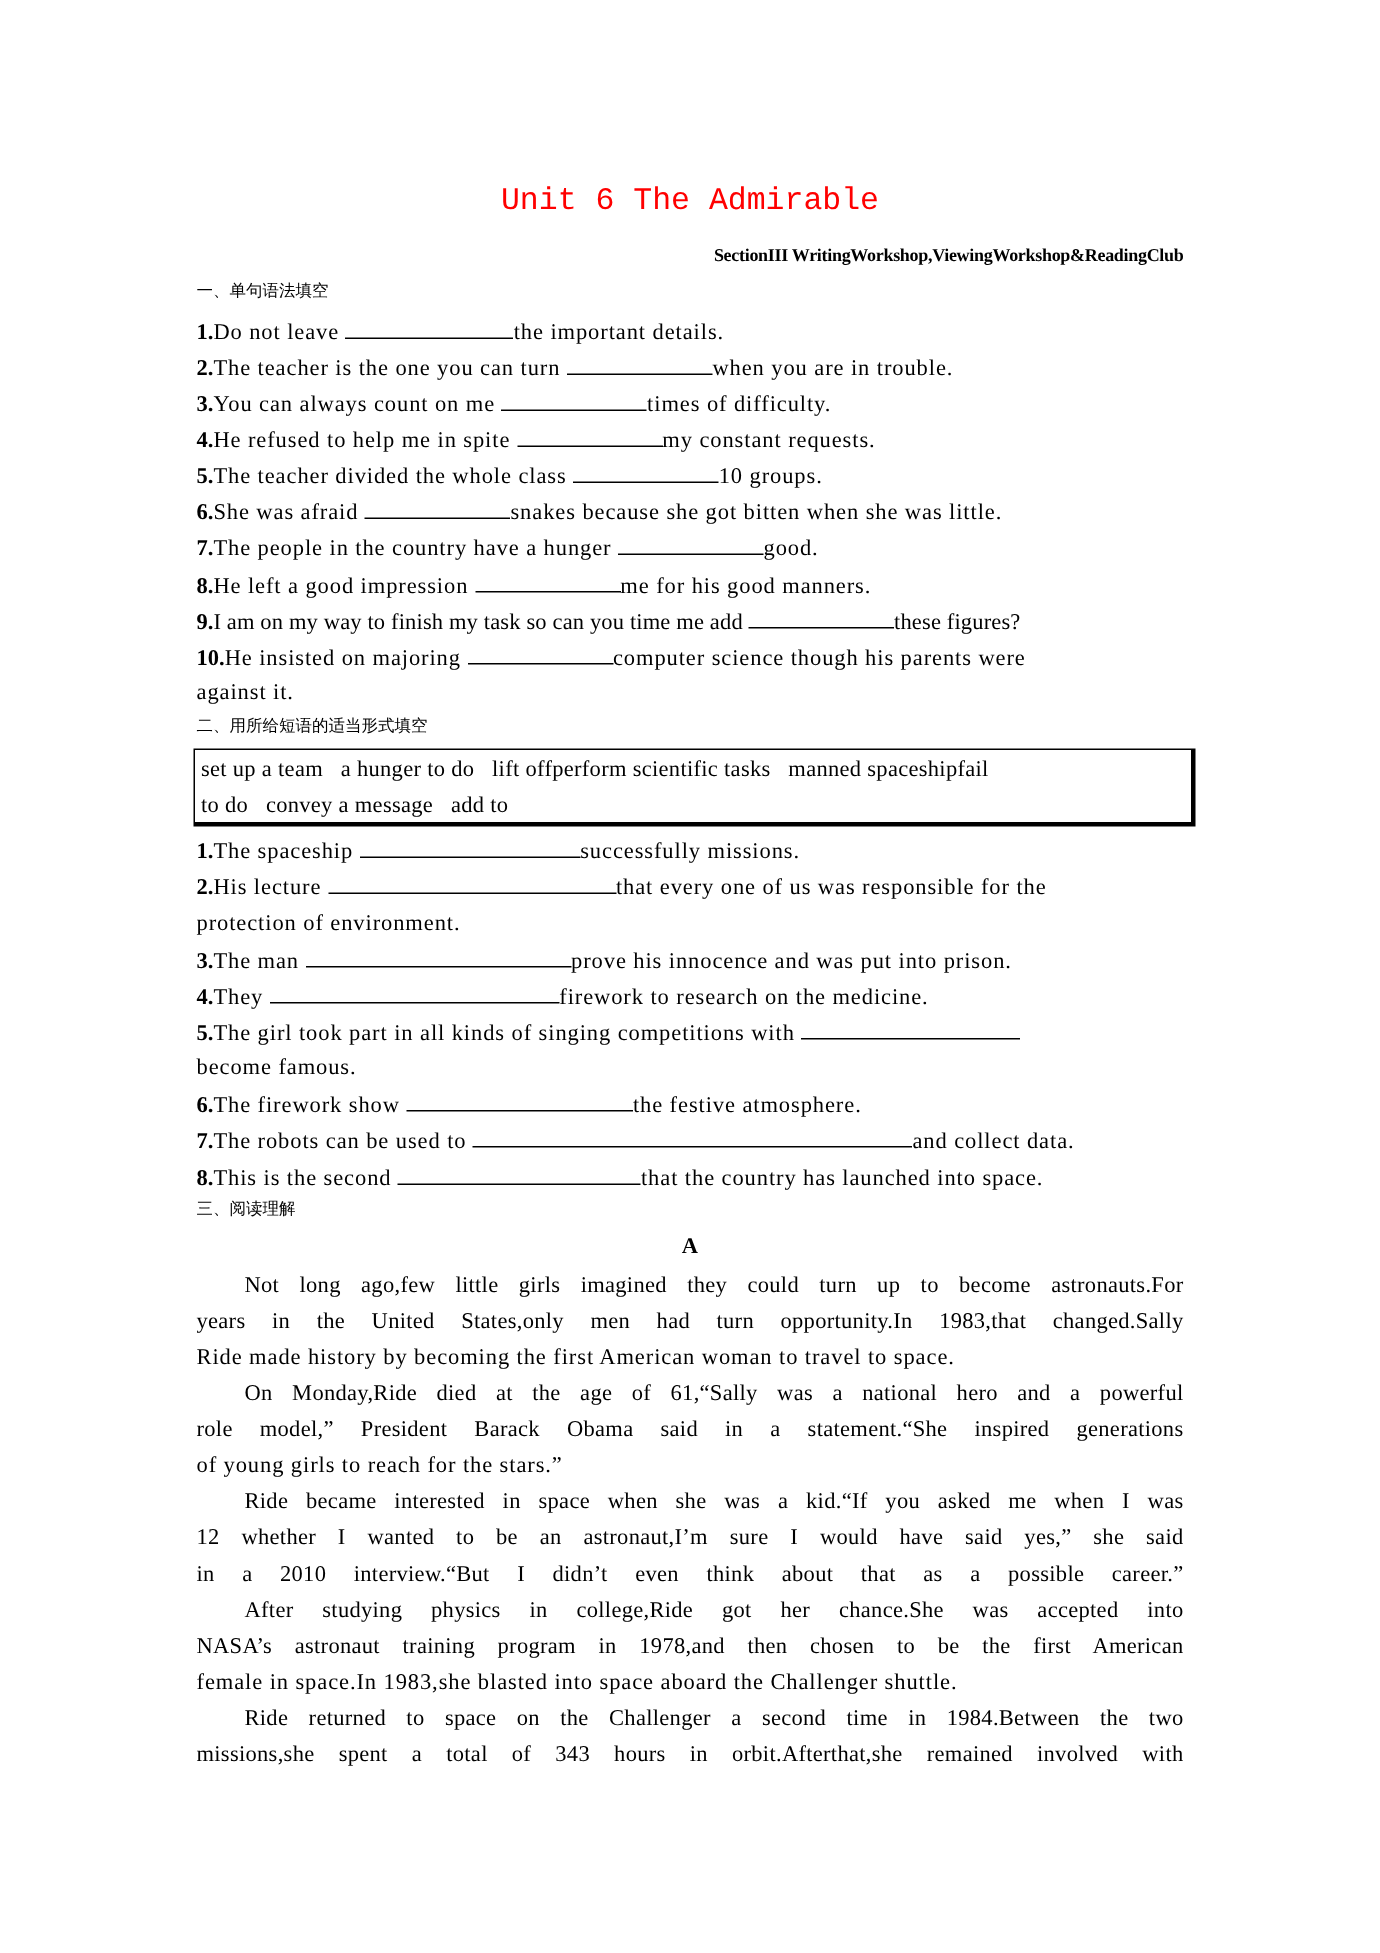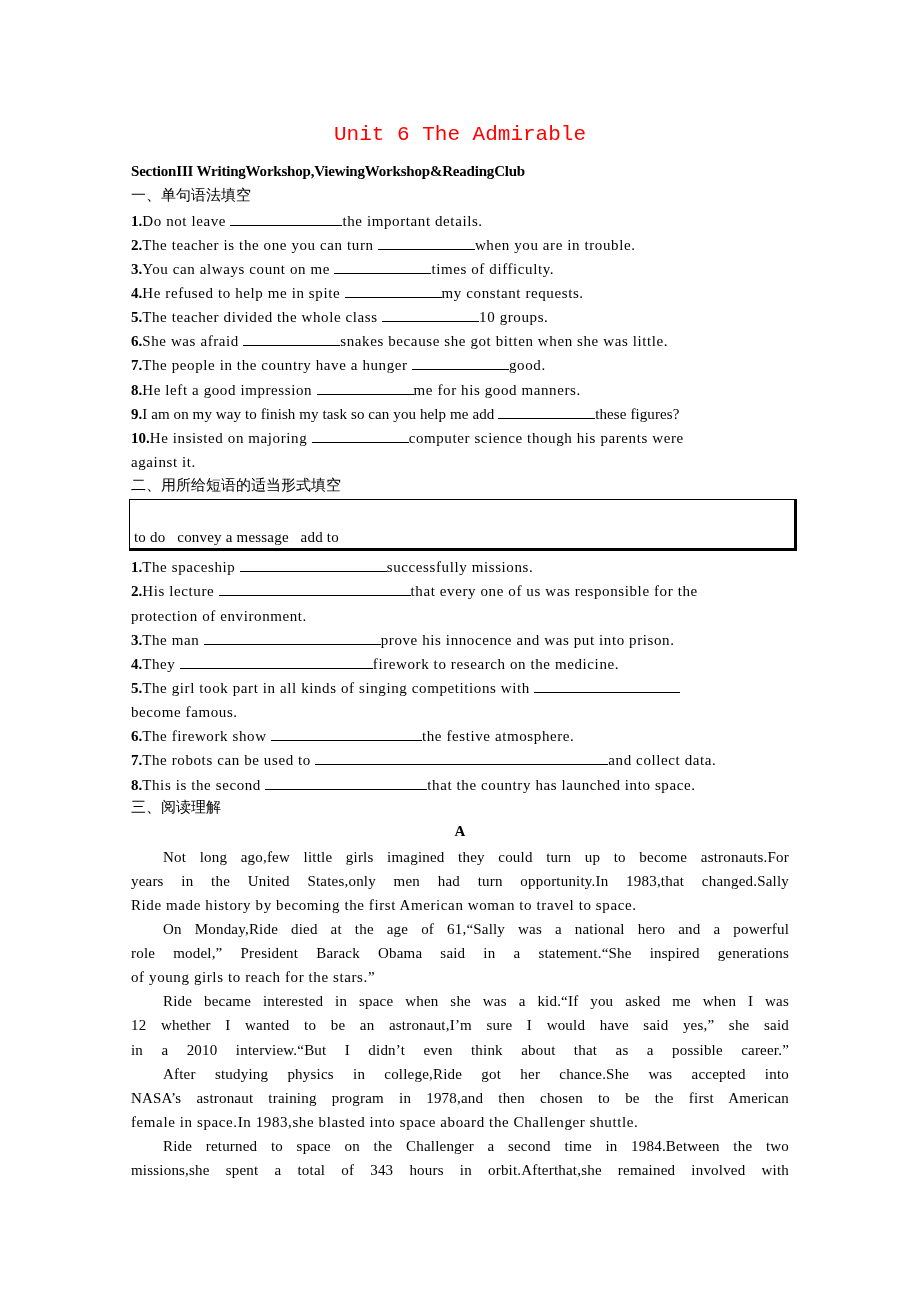--- a/index.html
+++ b/index.html
@@ -1,27 +1,27 @@
 <!DOCTYPE html>
 <html><head>
 <meta charset="utf-8">
 <style>
   html, body { margin: 0; padding: 0; background: #ffffff; }
   body { width: 920px; height: 1302px; position: relative; overflow: hidden;
          font-family: "Liberation Serif", "DejaVu Serif", serif; color: #000; }
   .page { position: absolute; left: 131px; top: 0; width: 658px; }
   .title { position: absolute; top: 123px; left: 0; width: 658px; text-align: center;
            color: #ff0000; font-family: "Liberation Mono", "DejaVu Sans Mono", monospace; font-size: 21px; }
-  .subtitle { position: absolute; top: 163px; left: 0; width: 658px; text-align: left;
-              font-size: 15px; font-weight: bold; letter-spacing: -0.2px; }
+  .subtitle { position: absolute; top: 163px; left: 0; width: 658px; text-align: right;
+              font-size: 12px; font-weight: bold; letter-spacing: -0.2px; }
   .line { position: absolute; left: 0; white-space: pre; font-size: 15px; line-height: 20px; letter-spacing: 0.6px; }
   .line.just { width: 658px; text-align: justify; text-align-last: justify; white-space: normal; letter-spacing: 0.2px; }
   .num { font-weight: bold; letter-spacing: 0; }
   .blank { display: inline-block; border-bottom: 1px solid #000; height: 14px; vertical-align: baseline; }
-  .heading { position: absolute; left: 0; font-size: 15px; font-family: Liberation Sans, sans-serif; }
+  .heading { position: absolute; left: 0; font-size: 11px; font-family: Liberation Sans, sans-serif; }
   .box { position: absolute; left: -2px; top: 499px; width: 664px; height: 48px;
          border: 1px solid #000; border-right: 3px solid #000; border-bottom: 3px solid #000; }
   .box .bl { position: absolute; left: 4px; white-space: pre; font-size: 15px; letter-spacing: 0.2px; }
   .center { position: absolute; left: 0; width: 658px; text-align: center; font-weight: bold; font-size: 15px; }
   .para { text-indent: 32px; }
 </style>
 </head>
 <body>
 
 <div class="page">
@@ -31,26 +31,27 @@
   <div class="heading" style="top:186px">一、单句语法填空</div>
 
   <div class="line" style="top:211px"><span class="num">1.</span><span>Do not leave </span><span class="blank" style="width:112px"></span><span>the important details.</span></div>
   <div class="line" style="top:235px"><span class="num">2.</span><span>The teacher is the one you can turn </span><span class="blank" style="width:97px"></span><span>when you are in trouble.</span></div>
   <div class="line" style="top:259px"><span class="num">3.</span><span>You can always count on me </span><span class="blank" style="width:97px"></span><span>times of difficulty.</span></div>
   <div class="line" style="top:283px"><span class="num">4.</span><span>He refused to help me in spite </span><span class="blank" style="width:97px"></span><span>my constant requests.</span></div>
   <div class="line" style="top:307px"><span class="num">5.</span><span>The teacher divided the whole class </span><span class="blank" style="width:97px"></span><span>10 groups.</span></div>
   <div class="line" style="top:331px"><span class="num">6.</span><span>She was afraid </span><span class="blank" style="width:97px"></span><span>snakes because she got bitten when she was little.</span></div>
   <div class="line" style="top:355px"><span class="num">7.</span><span>The people in the country have a hunger </span><span class="blank" style="width:97px"></span><span>good.</span></div>
   <div class="line" style="top:380px"><span class="num">8.</span><span>He left a good impression </span><span class="blank" style="width:97px"></span><span>me for his good manners.</span></div>
-  <div class="line" style="top:404px;letter-spacing:0.1px"><span class="num">9.</span><span>I am on my way to finish my task so can you help me add </span><span class="blank" style="width:97px"></span><span>these figures?</span></div>
+  <div class="line" style="top:404px;letter-spacing:0.1px"><span class="num">9.</span><span>I am on my way to finish my task so can you time me add </span><span class="blank" style="width:97px"></span><span>these figures?</span></div>
   <div class="line" style="top:428px"><span class="num">10.</span><span>He insisted on majoring </span><span class="blank" style="width:97px"></span><span>computer science though his parents were</span></div>
   <div class="line" style="top:452px">against it.</div>
 
   <div class="heading" style="top:476px">二、用所给短语的适当形式填空</div>
   <div class="box">
+    <div class="bl" style="top:5px">set up a team   a hunger to do   lift offperform scientific tasks   manned spaceshipfail</div>
     <div class="bl" style="top:29px">to do   convey a message   add to</div>
   </div>
 
   <div class="line" style="top:557px"><span class="num">1.</span><span>The spaceship </span><span class="blank" style="width:147px"></span><span>successfully missions.</span></div>
   <div class="line" style="top:581px"><span class="num">2.</span><span>His lecture </span><span class="blank" style="width:192px"></span><span>that every one of us was responsible for the</span></div>
   <div class="line" style="top:606px">protection of environment.</div>
   <div class="line" style="top:630px"><span class="num">3.</span><span>The man </span><span class="blank" style="width:177px"></span><span>prove his innocence and was put into prison.</span></div>
   <div class="line" style="top:654px"><span class="num">4.</span><span>They </span><span class="blank" style="width:193px"></span><span>firework to research on the medicine.</span></div>
   <div class="line" style="top:678px"><span class="num">5.</span><span>The girl took part in all kinds of singing competitions with </span><span class="blank" style="width:146px"></span></div>
   <div class="line" style="top:702px">become famous.</div>

